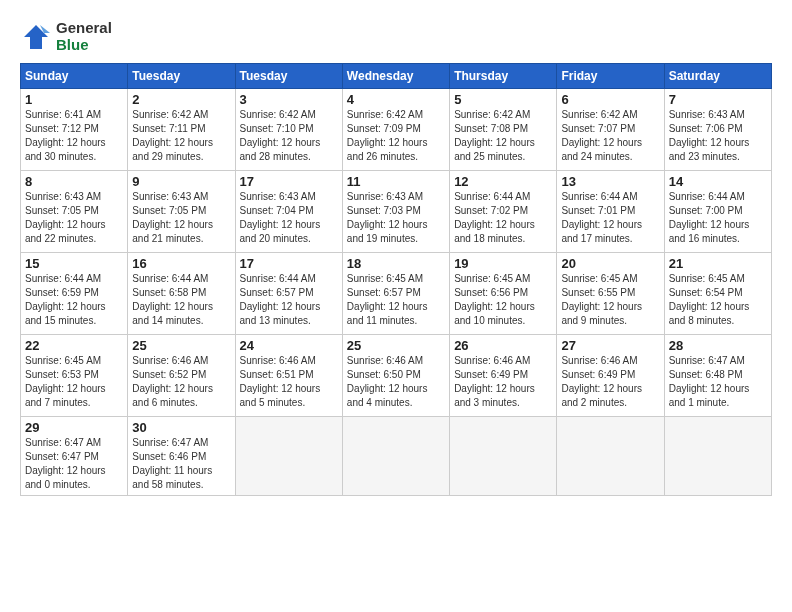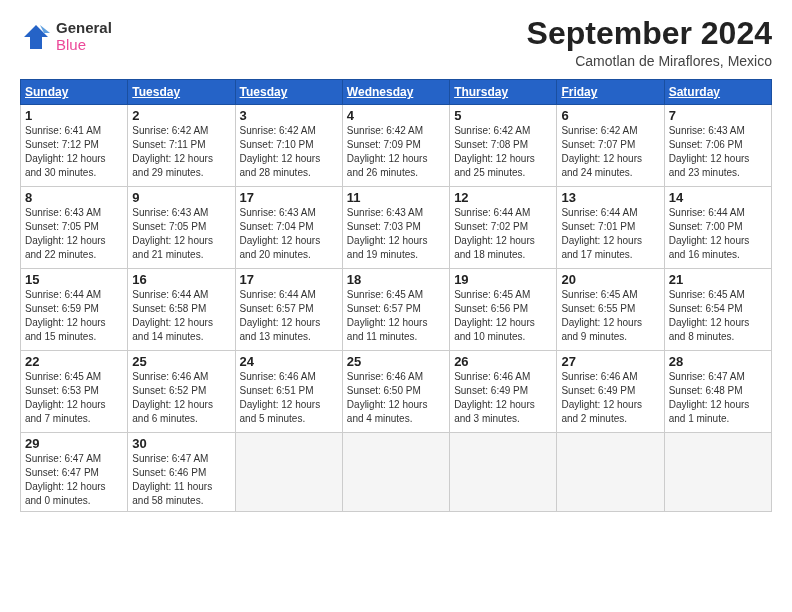--- a/index.html
+++ b/index.html
@@ -33,22 +33,22 @@
       flex-direction: column;
       line-height: 1.1;
     }
     .logo-general {
       font-size: 15px;
       font-weight: bold;
       color: #333;
     }
     .logo-blue {
       font-size: 15px;
-      font-weight: normal;
-      color: #ec4899;
+      font-weight: bold;
+      color: #15803d;
     }
     .logo-icon {
       width: 32px;
       height: 32px;
       margin-right: 4px;
     }
     .title-block {
       text-align: right;
     }
     .month-title {
@@ -70,21 +70,20 @@
       table-layout: fixed;
     }
     .calendar th {
       background: #2563c7;
       color: #fff;
       font-size: 12px;
       font-weight: bold;
       padding: 5px 4px;
       text-align: left;
       border: 1px solid #1a4fa0;
-      text-decoration: underline;
     }
     .calendar td {
       border: 1px solid #ccc;
       vertical-align: top;
       padding: 3px 4px;
       font-size: 9.5px;
       color: #222;
       height: 82px;
       width: calc(100% / 7);
     }
@@ -115,24 +114,20 @@
     <div class="logo">
       <svg class="logo-icon" viewBox="0 0 32 32" xmlns="http://www.w3.org/2000/svg">
         <polygon points="16,4 28,16 22,16 22,28 10,28 10,16 4,16" fill="#2563c7"></polygon>
         <polygon points="20,4 30,12 24,12" fill="#60a0e0"></polygon>
       </svg>
       <div class="logo-text">
         <span class="logo-general">General</span>
         <span class="logo-blue">Blue</span>
       </div>
     </div>
-    <div class="title-block">
-      <div class="month-title">September 2024</div>
-      <div class="location-title">Camotlan de Miraflores, Mexico</div>
-    </div>
   </div>
 
   <table class="calendar">
     <thead>
       <tr>
         <th>Sunday</th>
         <th>Tuesday</th>
         <th>Tuesday</th>
         <th>Wednesday</th>
         <th>Thursday</th>

